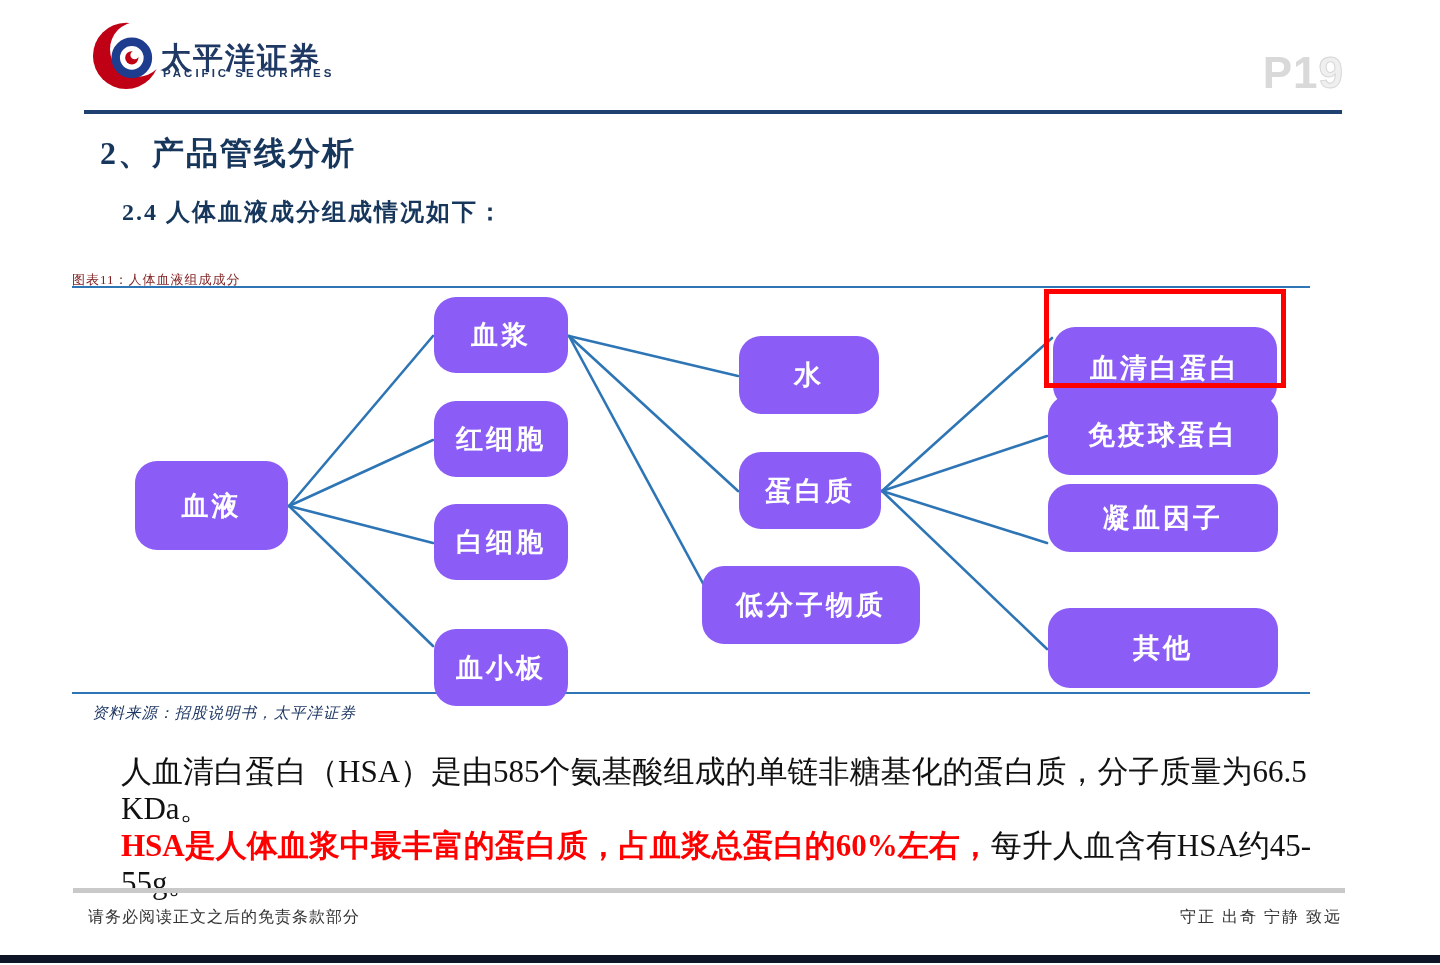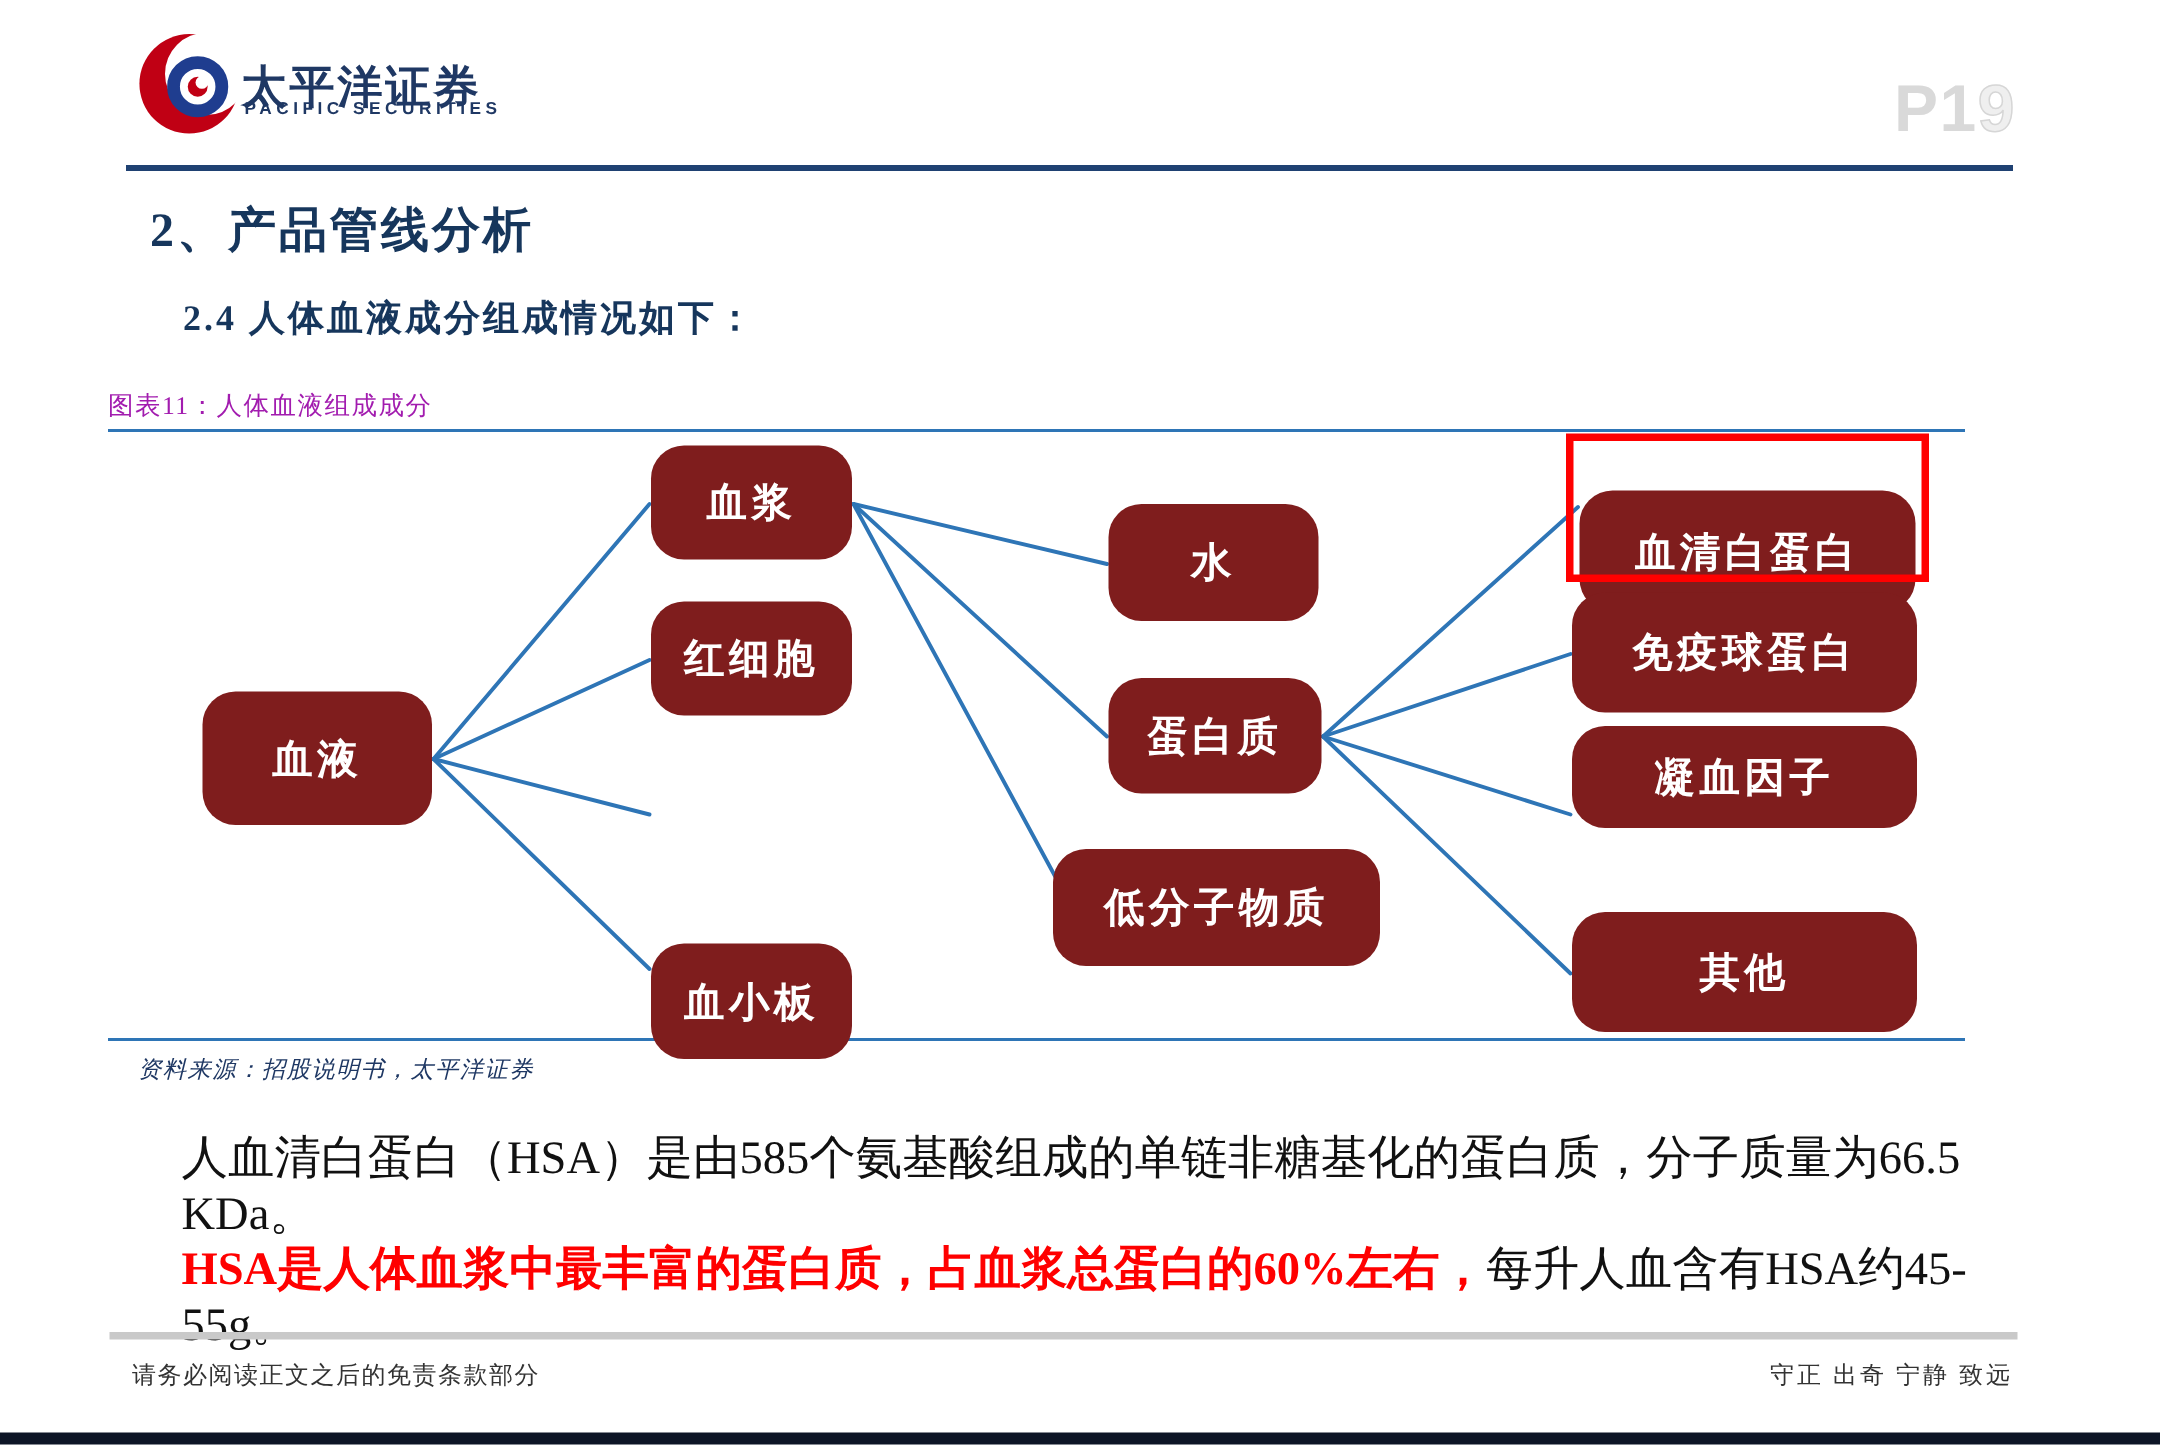--- a/index.html
+++ b/index.html
@@ -29,28 +29,28 @@
   .section-title {
     position:absolute; left:100px; top:132px; font-size:32px; font-weight:bold;
     color:#16365C; font-family:"Liberation Serif", serif; letter-spacing:2px;
   }
   .subsection-title {
     position:absolute; left:122px; top:196px; font-size:24px; font-weight:bold;
     color:#16365C; font-family:"Liberation Serif", serif; letter-spacing:2px;
   }
   
   .figure-caption {
-    position:absolute; left:72px; top:259px; font-size:17px; color:#a21caf;
+    position:absolute; left:72px; top:271px; font-size:13px; color:#7f1d1d;
     font-family:"Liberation Serif", serif; letter-spacing:1px;
   }
   .chart-rule-top    { position:absolute; left:72px; top:286px; width:1238px; height:2px; background:#2E75B6; }
   .chart-rule-bottom { position:absolute; left:72px; top:692px; width:1238px; height:2px; background:#2E75B6; }
   .edges-svg { position:absolute; left:0; top:0; width:1440px; height:965px; z-index:0; }
   .node {
-    position:absolute; background:#7f1d1d; border-radius:22px; color:#ffffff;
+    position:absolute; background:#8b5cf6; border-radius:22px; color:#ffffff;
     display:flex; align-items:center; justify-content:center;
     font-weight:bold; font-size:27px; letter-spacing:3px;
     font-family:"Liberation Serif", serif; z-index:1;
   }
   .highlight-box {
     position:absolute; left:1044px; top:289px; width:242px; height:99px;
     border:5px solid #FF0000; box-sizing:border-box; z-index:2; pointer-events:none;
   }
   .source-note {
     position:absolute; left:92px; top:703px; font-size:15.5px; color:#1F3864;
@@ -111,20 +111,21 @@
       <line x1="882" y1="491" x2="1052" y2="338"></line>
       <line x1="882" y1="491" x2="1047" y2="436"></line>
       <line x1="882" y1="491" x2="1047" y2="543"></line>
       <line x1="882" y1="491" x2="1047" y2="649"></line>
     </g>
   </svg>
 
   <div class="node" style="left:135px;top:461px;width:153px;height:89px;">血液</div>
   <div class="node" style="left:434px;top:297px;width:134px;height:76px;">血浆</div>
   <div class="node" style="left:434px;top:401px;width:134px;height:76px;text-align:center;">红细胞</div>
+  <div class="node" style="left:434px;top:504px;width:134px;height:76px;">白细胞</div>
   <div class="node" style="left:434px;top:629px;width:134px;height:77px;">血小板</div>
   <div class="node" style="left:739px;top:336px;width:140px;height:78px;">水</div>
   <div class="node" style="left:739px;top:452px;width:142px;height:77px;">蛋白质</div>
   <div class="node" style="left:702px;top:566px;width:218px;height:78px;">低分子物质</div>
   <div class="node" style="left:1053px;top:297px;width:224px;height:81px;margin-top:30px;">血清白蛋白</div>
   <div class="highlight-box"></div>
   <div class="node" style="left:1048px;top:395px;width:230px;height:80px;">免疫球蛋白</div>
   <div class="node" style="left:1048px;top:484px;width:230px;height:68px;">凝血因子</div>
   <div class="node" style="left:1048px;top:608px;width:230px;height:80px;">其他</div>
 

